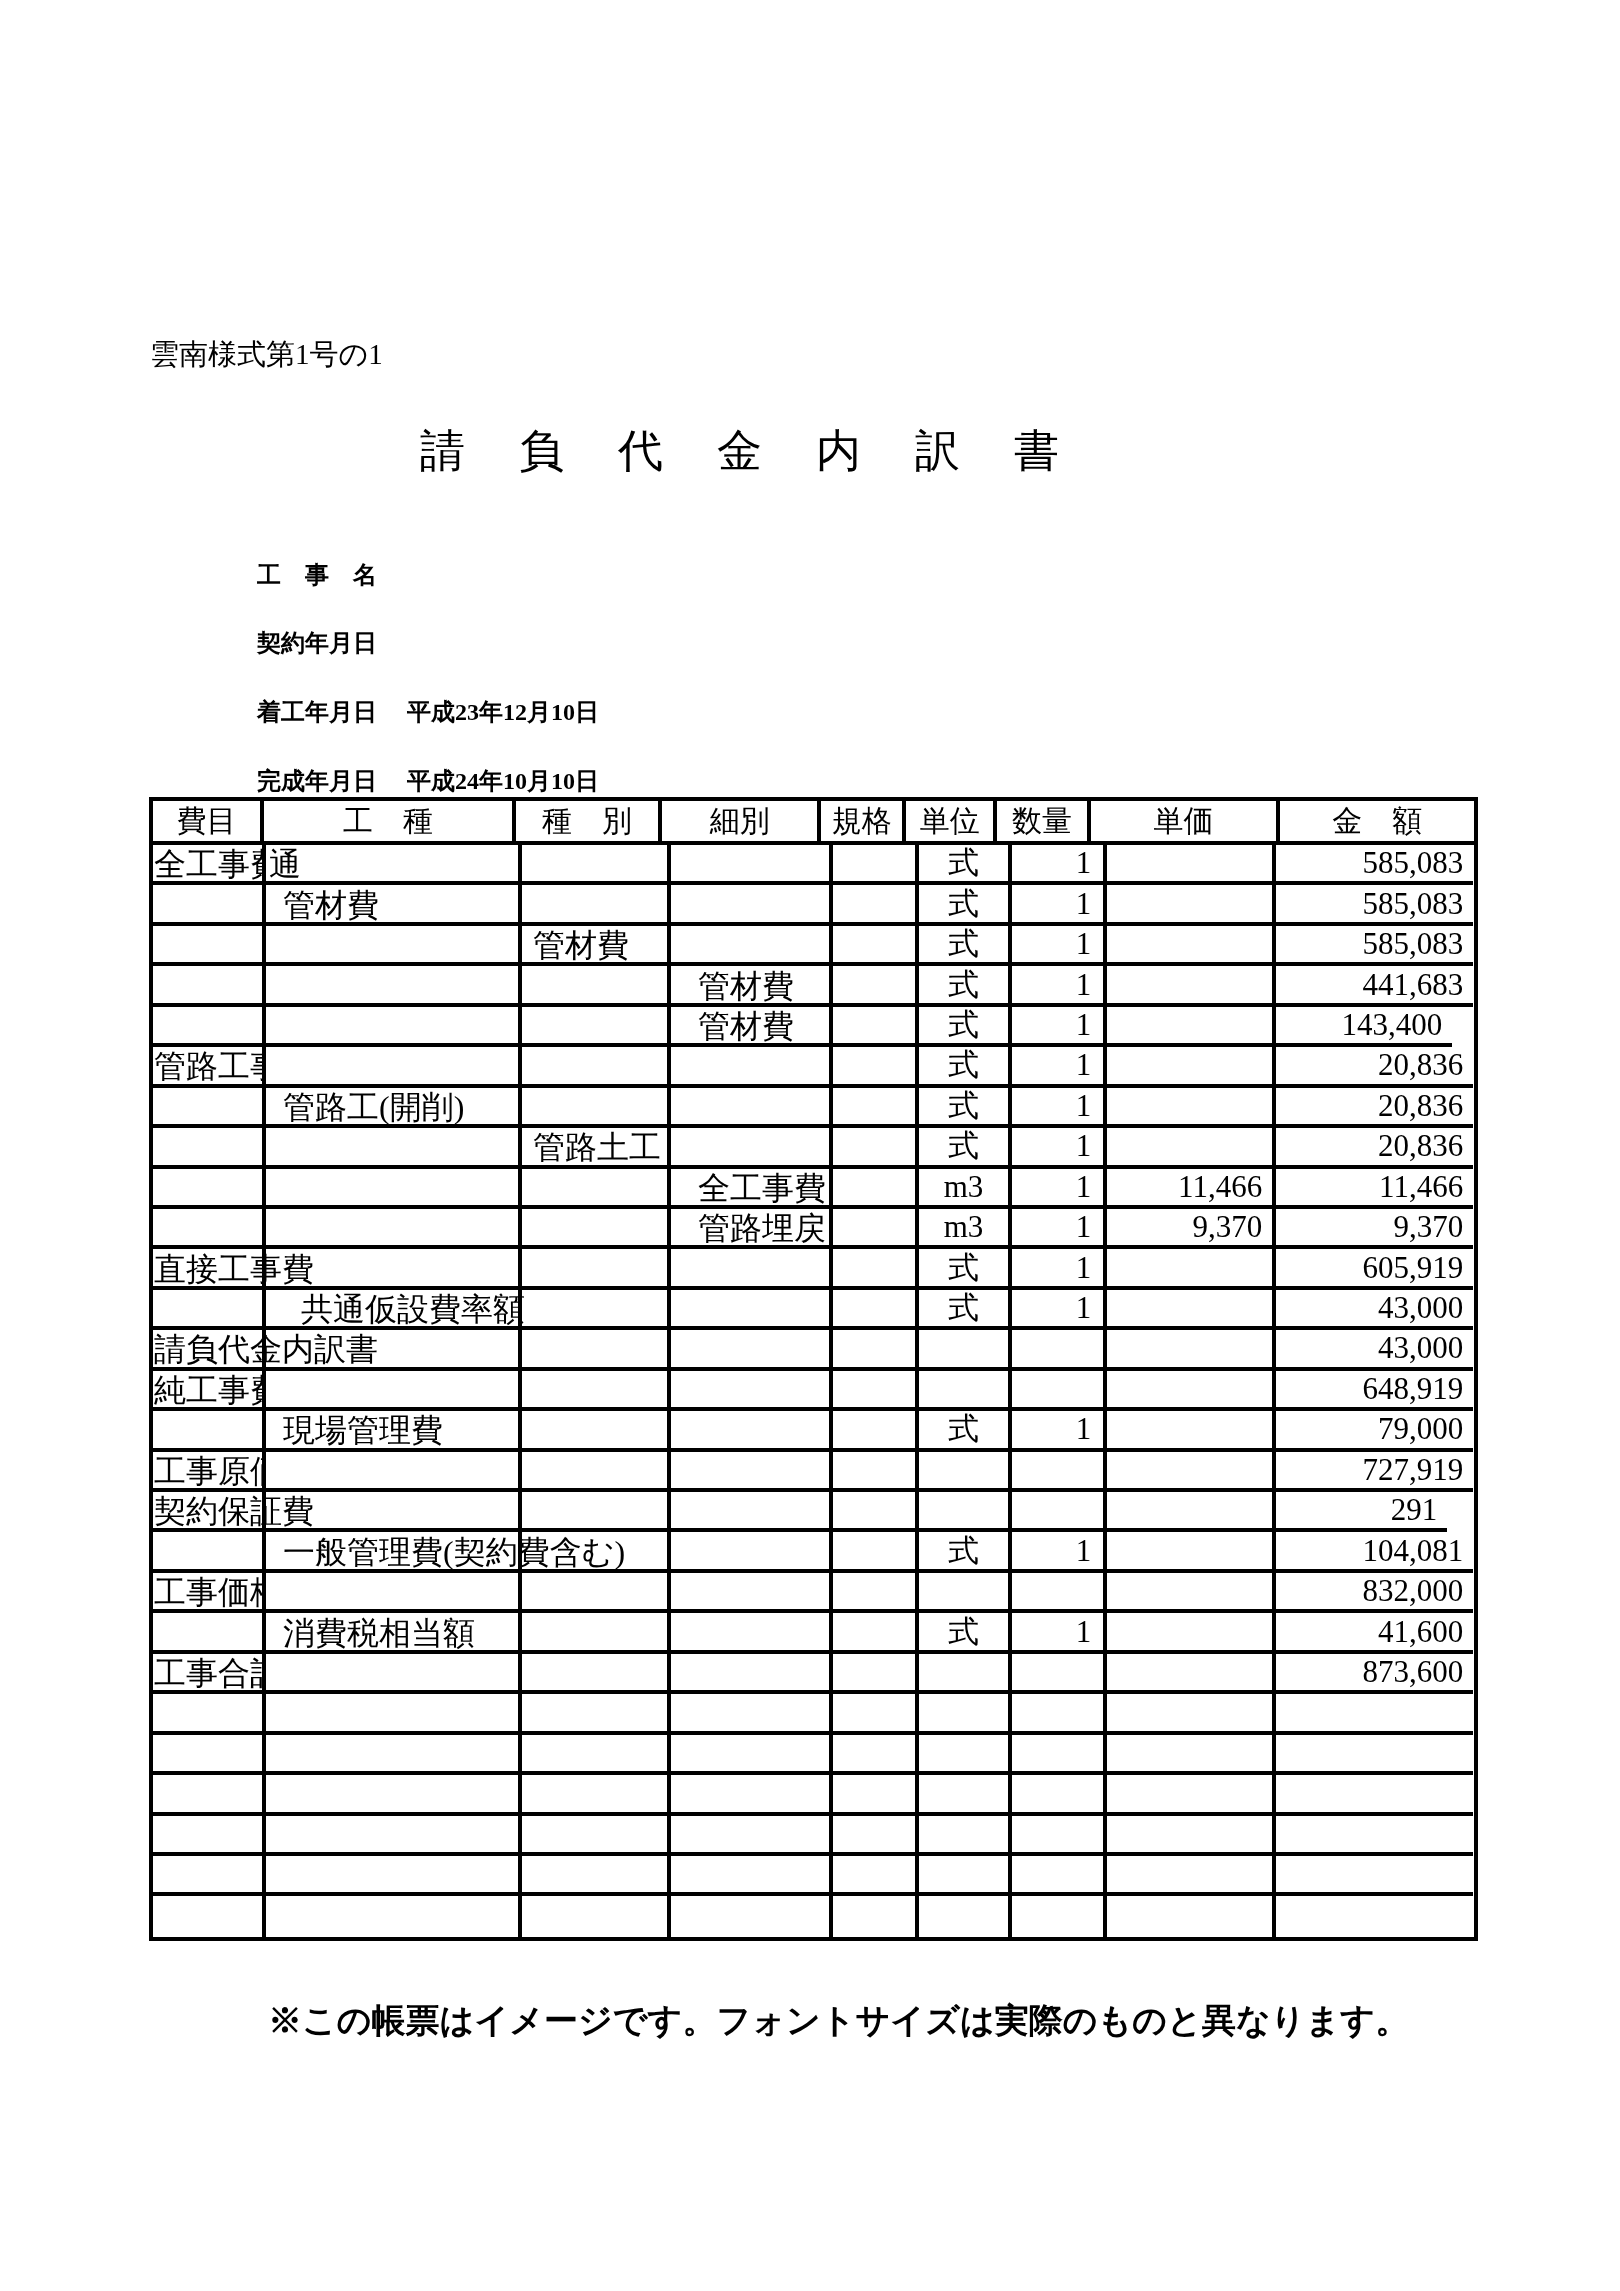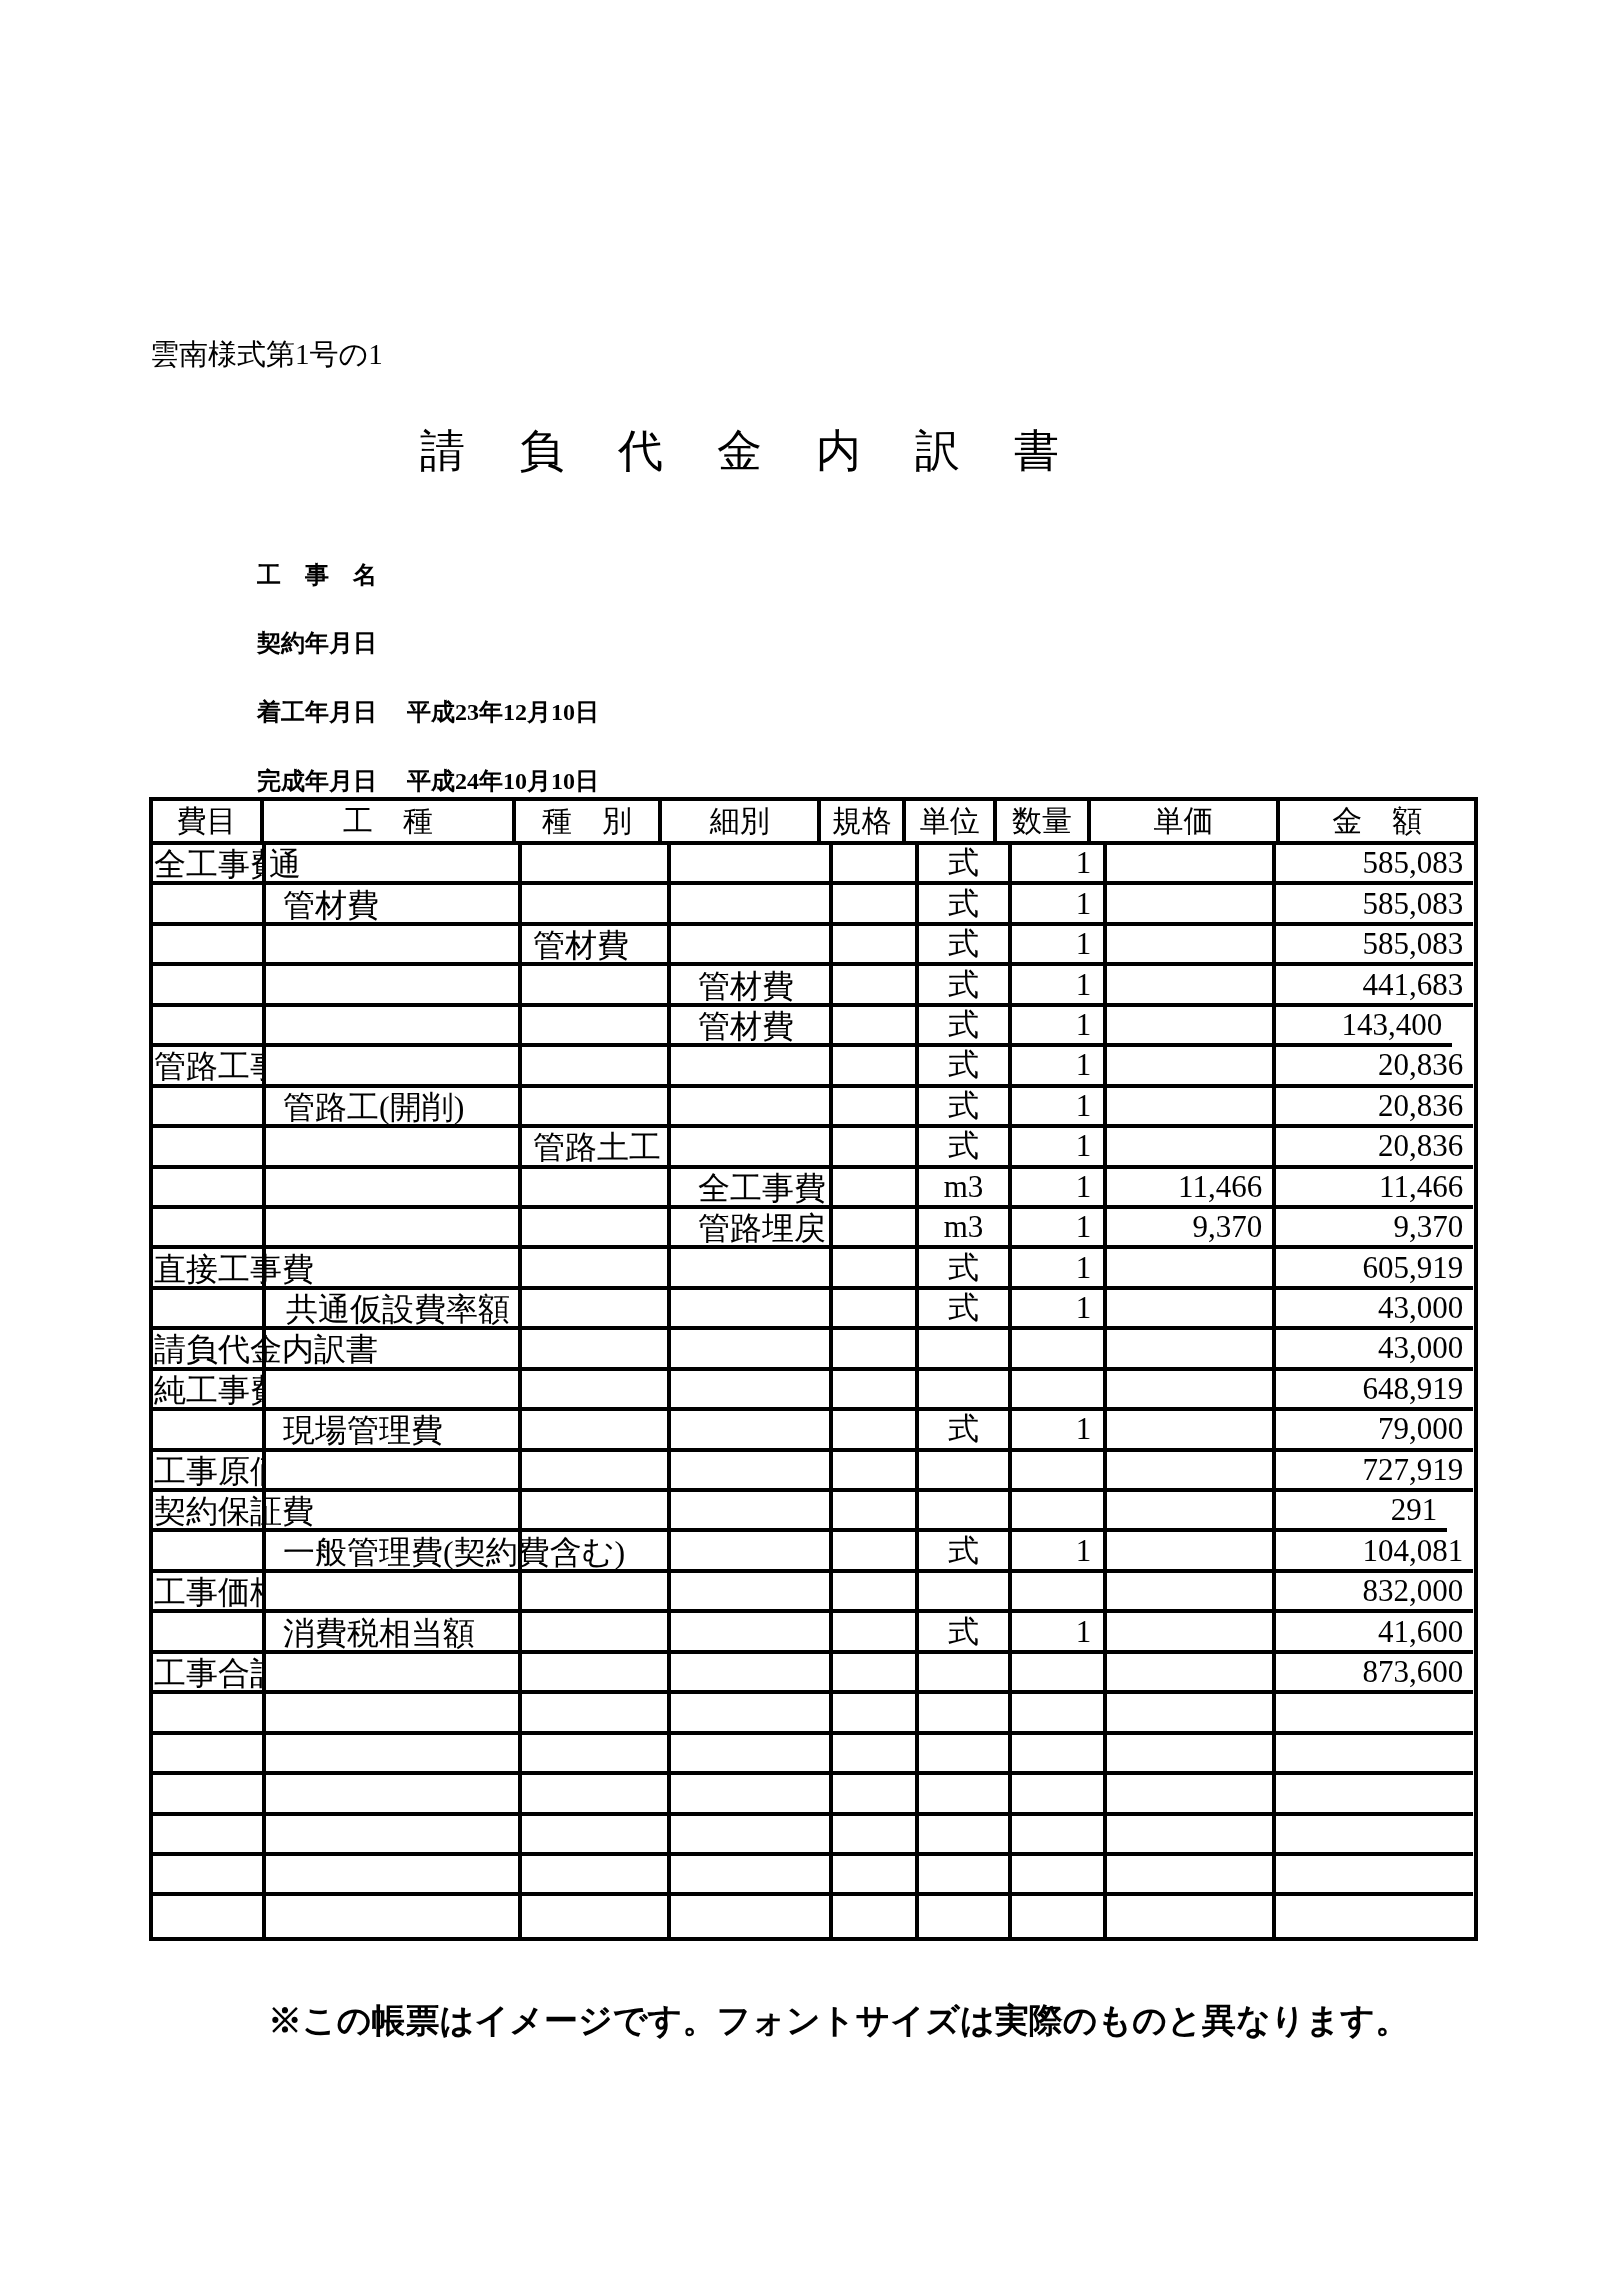--- a/index.html
+++ b/index.html
@@ -253,21 +253,21 @@
         <div class="dcell" style="width: 162px;"></div>
         <div class="dcell" style="width: 86px;"></div>
         <div class="dcell center" style="width: 93px;">式</div>
         <div class="dcell qty" style="width: 95px;">1</div>
         <div class="dcell right" style="width: 169px;"></div>
         <div class="dcell right last" style="width: 197px;">605,919</div>
       </div>
     </div>
     <div class="trow">
       <div class="labels">
-        <div class="frag" style="left: 133px;">共通仮設費率額</div>
+        <div class="frag" style="left: 148px;">共通仮設費率額</div>
       </div>
       <div class="cells">
         <div class="dcell" style="width: 113px;"></div>
         <div class="dcell" style="width: 256px;"></div>
         <div class="dcell" style="width: 149px;"></div>
         <div class="dcell" style="width: 162px;"></div>
         <div class="dcell" style="width: 86px;"></div>
         <div class="dcell center" style="width: 93px;">式</div>
         <div class="dcell qty" style="width: 95px;">1</div>
         <div class="dcell right" style="width: 169px;"></div>

